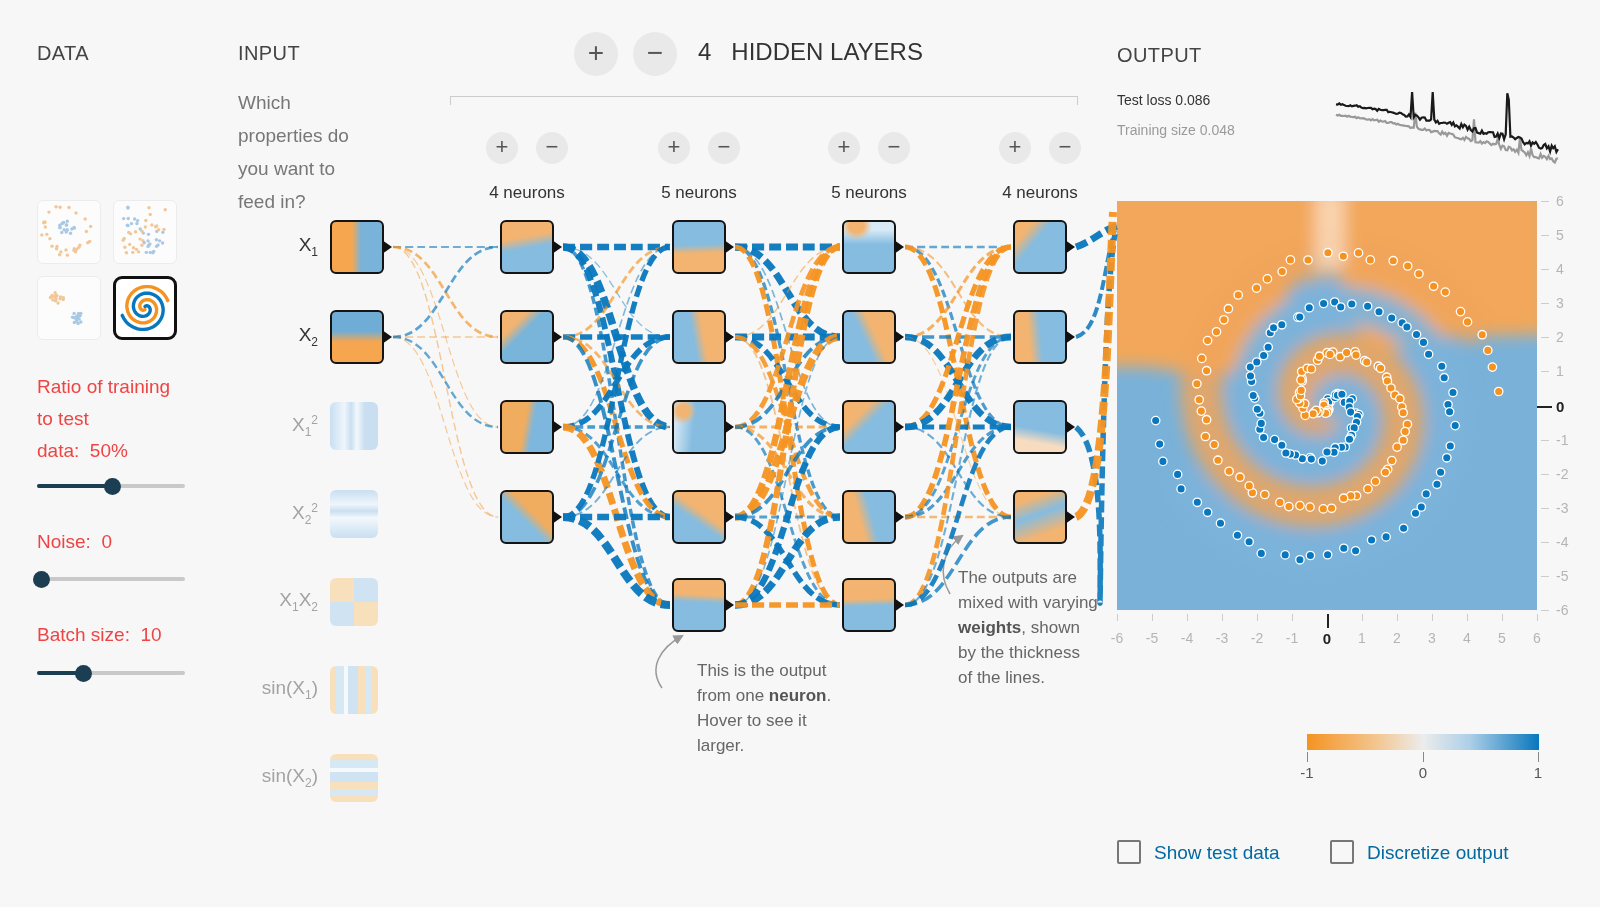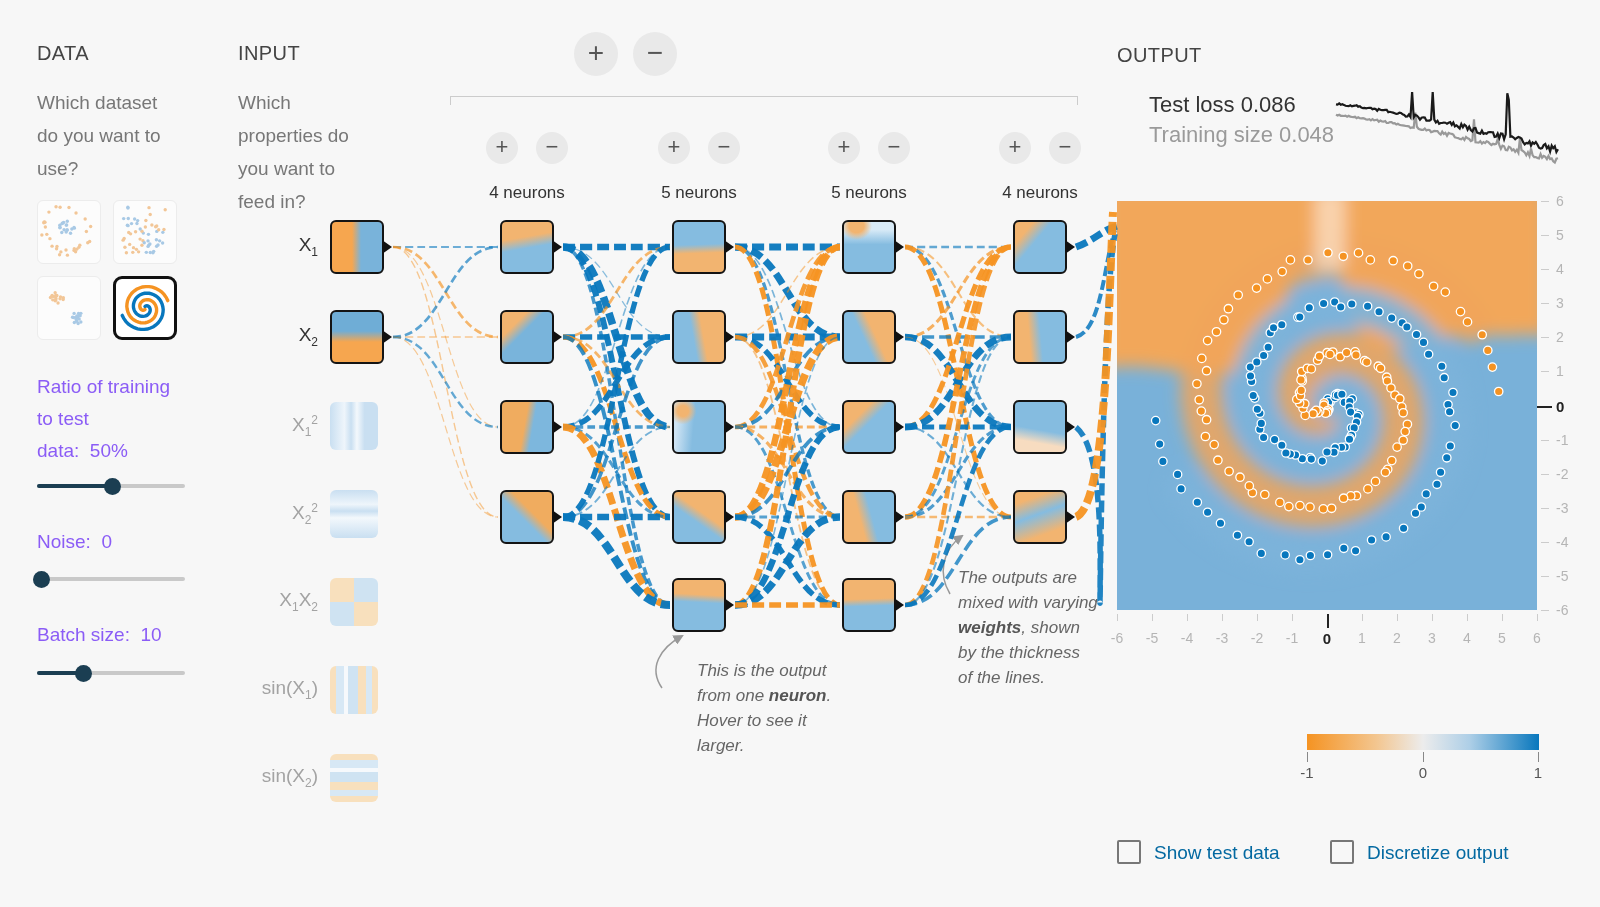--- a/index.html
+++ b/index.html
@@ -7,64 +7,59 @@
         font-family:"Liberation Sans",sans-serif;color:#333;}
   .abs{position:absolute;}
   .title{font-size:20px;color:#444;letter-spacing:.4px;}
   .q{font-size:19px;line-height:33px;color:#777;}
   .thumb{position:absolute;width:64px;height:64px;border-radius:6px;background:#fcfcfc;
          border:1px solid #ececec;box-sizing:border-box;}
   .thumb.selected{background:#fff;border:3px solid #111;border-radius:9px;}
   .slider-track{position:absolute;height:4px;background:#c9c9c9;border-radius:2px;}
   .slider-fill{position:absolute;height:4px;background:#1b3e52;border-radius:2px;}
   .slider-thumb{position:absolute;width:17px;height:17px;border-radius:50%;background:#1b3e52;}
-  .ctl-label{font-size:19px;color:#8b5cf6;}
+  .ctl-label{font-size:19px;color:#ef4444;}
   .regen{position:absolute;left:36px;top:728px;width:152px;height:50px;background:#ececec;
          border:none;border-radius:3px;color:#666;font-size:15px;letter-spacing:1px;
          font-family:"Liberation Sans",sans-serif;font-weight:500;}
   .flab{position:absolute;left:180px;width:138px;text-align:right;font-size:19px;color:#333;}
   .flab.dim{color:#a3a3a3;}
   .flab sub{font-size:12px;} .flab sup{font-size:12px;}
   .node{position:absolute;width:50px;height:50px;border:2px solid #141414;border-radius:6px;
         background:#fff;z-index:3;}
   .node:after{content:'';position:absolute;right:-10px;top:50%;margin-top:-7px;width:0;height:0;
         border-left:10px solid #111;border-top:7px solid transparent;border-bottom:7px solid transparent;}
   .fsq{position:absolute;width:48px;height:48px;border-radius:6px;z-index:3;}
   .circle-btn{position:absolute;border-radius:50%;background:#e9e9e9;color:#555;
         text-align:center;cursor:pointer;z-index:4;}
   .big-btn{width:44px;height:44px;font-size:28px;line-height:42px;font-weight:300;}
   .sm-btn{width:32px;height:32px;font-size:22px;line-height:30px;font-weight:300;}
   .nlab{position:absolute;width:140px;text-align:center;font-size:17px;color:#333;z-index:4;}
   .hl-header{position:absolute;left:698px;top:38px;font-size:24px;color:#333;}
   .hl-header .cnt{margin-right:20px;}
   .bracket{position:absolute;background:#ccc;}
-  .note{position:absolute;font-size:17px;line-height:25px;color:#666;font-style:italic;}
+  .note{position:absolute;font-size:17px;line-height:25px;color:#666;}
   .note b{color:#555;}
-  .loss-line{position:absolute;left:1149px;font-size:22px;}
+  .loss-line{position:absolute;left:1117px;font-size:14px;}
   .tick-x{position:absolute;width:30px;text-align:center;font-size:14px;color:#b5b5b5;}
   .tick-y{position:absolute;font-size:14px;color:#b5b5b5;}
   .tick-line{position:absolute;background:#ccc;}
   .cbar-tick{position:absolute;width:1px;height:10px;background:#888;}
   .cbar-lab{position:absolute;width:40px;text-align:center;font-size:15px;color:#555;}
   .cb{position:absolute;width:24px;height:24px;border:2px solid #777;border-radius:2px;
       background:transparent;box-sizing:border-box;}
   .cb-lab{position:absolute;font-size:19px;color:#0369a1;}
   svg{display:block;}
 </style>
 </head>
 <body>
 
 <div id="root">
 
   <div class="abs title" style="left:37px;top:42px">DATA</div>
-  <div class="abs q" style="left:37px;top:86px">
-    <div>Which dataset</div>
-    <div>do you want to</div>
-    <div>use?</div>
-  </div>
   <div class="thumb" id="thumb0" style="left:37px;top:200px">
       <svg width="58" height="58">
         <circle cx="48.38118008067737" cy="30.427885728480234" r="1.7" fill="#f2c697"></circle>
         <circle cx="52.64151434914568" cy="25.541120060232277" r="1.7" fill="#f2c697"></circle>
         <circle cx="7.359017468685646" cy="26.068347183655725" r="1.7" fill="#f2c697"></circle>
         <circle cx="8.78459662850452" cy="33.35639835513964" r="1.7" fill="#f2c697"></circle>
         <circle cx="6.231064063094355" cy="21.074875012001527" r="1.7" fill="#f2c697"></circle>
         <circle cx="28.01472279005437" cy="49.067465419106" r="1.7" fill="#f2c697"></circle>
         <circle cx="30.997507640680467" cy="6.45951732646947" r="1.7" fill="#f2c697"></circle>
         <circle cx="36.03599854481752" cy="49.39622497234903" r="1.7" fill="#f2c697"></circle>
@@ -256,20 +251,23 @@
   <div class="node" id="feat0" style="left: 330px; top: 220px; background: linear-gradient(90deg, rgb(246, 166, 79) 40%, rgb(121, 179, 218) 58%);"></div>
   <div class="node" id="feat1" style="left: 330px; top: 310px; background: linear-gradient(rgb(111, 173, 214) 38%, rgb(246, 166, 79) 60%);"></div>
   <div class="fsq" id="feat2" style="left: 330px; top: 402px; background: linear-gradient(90deg, rgb(201, 223, 241) 0%, rgb(238, 245, 251) 30%, rgb(201, 223, 241) 44%, rgb(243, 248, 252) 56%, rgb(201, 223, 241) 72%);"></div>
   <div class="fsq" id="feat3" style="left: 330px; top: 490px; background: linear-gradient(rgb(201, 223, 241) 0%, rgb(238, 245, 251) 30%, rgb(201, 223, 241) 44%, rgb(243, 248, 252) 58%, rgb(201, 223, 241) 100%);"></div>
   <div class="fsq" id="feat4" style="left: 330px; top: 578px; background: conic-gradient(rgb(207, 227, 242) 0deg, rgb(207, 227, 242) 25%, rgb(248, 224, 189) 0deg, rgb(248, 224, 189) 50%, rgb(207, 227, 242) 0deg, rgb(207, 227, 242) 75%, rgb(248, 224, 189) 0deg, rgb(248, 224, 189) 100%);"></div>
   <div class="fsq" id="feat5" style="left: 330px; top: 666px; background: linear-gradient(90deg, rgb(248, 224, 189) 0px, rgb(248, 224, 189) 12%, rgb(215, 232, 245) 12%, rgb(215, 232, 245) 30%, rgb(246, 249, 252) 30%, rgb(246, 249, 252) 38%, rgb(207, 227, 242) 38%, rgb(207, 227, 242) 58%, rgb(248, 224, 189) 58%, rgb(248, 224, 189) 74%, rgb(215, 232, 245) 74%, rgb(215, 232, 245) 88%, rgb(248, 224, 189) 88%);"></div>
   <div class="fsq" id="feat6" style="left: 330px; top: 754px; background: linear-gradient(rgb(248, 224, 189) 0px, rgb(248, 224, 189) 12%, rgb(215, 232, 245) 12%, rgb(215, 232, 245) 30%, rgb(246, 249, 252) 30%, rgb(246, 249, 252) 38%, rgb(207, 227, 242) 38%, rgb(207, 227, 242) 58%, rgb(248, 224, 189) 58%, rgb(248, 224, 189) 74%, rgb(215, 232, 245) 74%, rgb(215, 232, 245) 88%, rgb(248, 224, 189) 88%);"></div>
 
   <div class="circle-btn big-btn" style="left:574px;top:32px">+</div>
   <div class="circle-btn big-btn" style="left:633px;top:32px">−</div>
+  <div class="hl-header">
+    <span class="cnt">4</span><span>HIDDEN LAYERS</span>
+  </div>
   <div class="bracket" style="left:450px;top:96px;width:628px;height:1px"></div>
   <div class="bracket" style="left:450px;top:96px;width:1px;height:9px"></div>
   <div class="bracket" style="left:1077px;top:96px;width:1px;height:9px"></div>
 
   <svg id="links" class="abs" style="left:0;top:0;z-index:1" width="1600" height="907">
       <path d="M393,247 C443.4,247 447.6,247 498,247" fill="none" stroke="#0877bd" stroke-width="2.1" stroke-opacity="0.58" stroke-dasharray="8 4"></path>
       <path d="M393,247 C443.4,247 447.6,337 498,337" fill="none" stroke="#f59322" stroke-width="2.7" stroke-opacity="0.65" stroke-dasharray="8 4"></path>
       <path d="M393,247 C443.4,247 447.6,427 498,427" fill="none" stroke="#f59322" stroke-width="1.2" stroke-opacity="0.45" stroke-dasharray="8 4"></path>
       <path d="M393,247 C443.4,247 447.6,517 498,517" fill="none" stroke="#f59322" stroke-width="1.4" stroke-opacity="0.48" stroke-dasharray="8 4"></path>
       <path d="M393,337 C443.4,337 447.6,247 498,247" fill="none" stroke="#0877bd" stroke-width="2.7" stroke-opacity="0.65" stroke-dasharray="8 4"></path>

